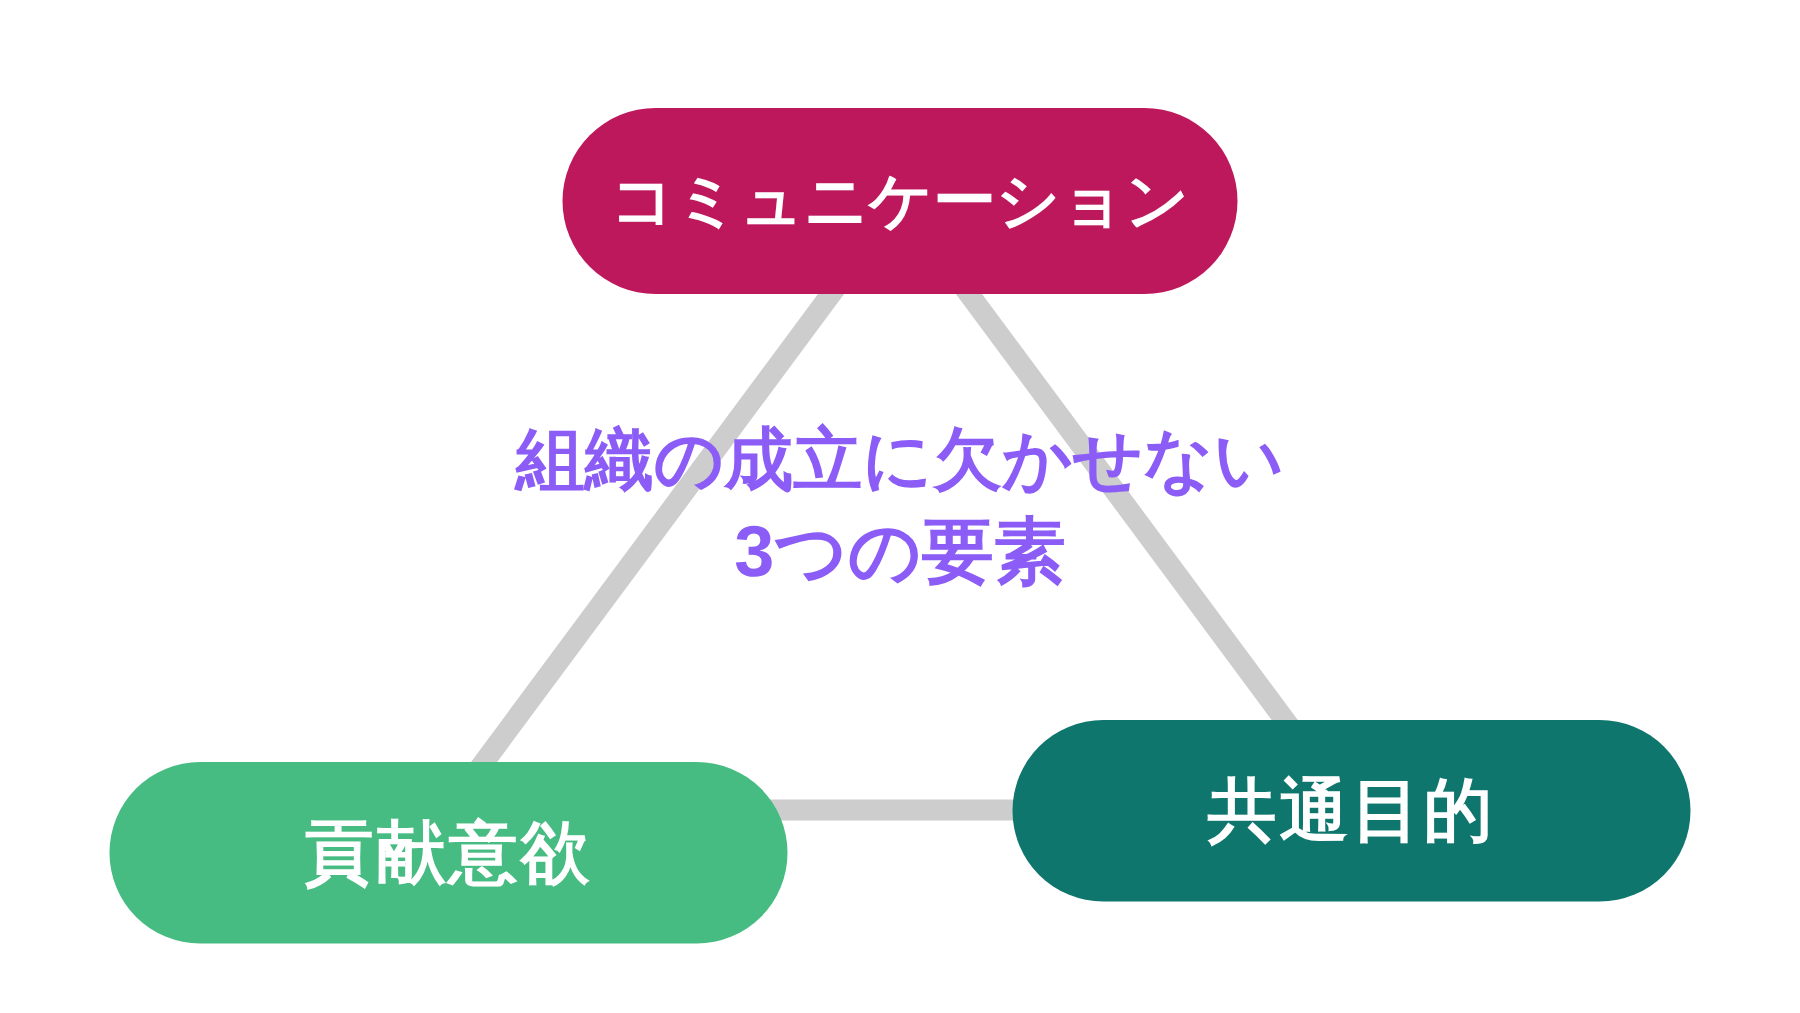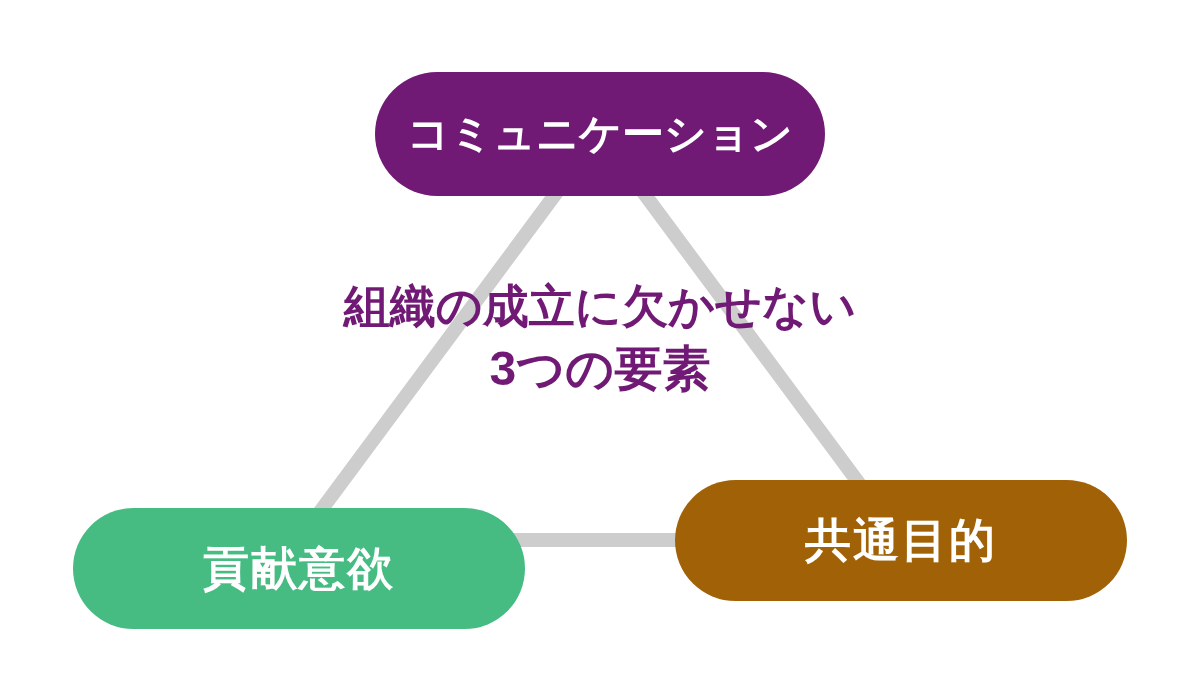--- a/index.html
+++ b/index.html
@@ -73,30 +73,30 @@
 </style>
 </head>
 <body>
 
 <div class="canvas">
 
   <svg class="connectors" viewBox="0 0 1200 675" xmlns="http://www.w3.org/2000/svg">
     <polygon points="600,134 299,540 901,540" fill="none" stroke-width="14" stroke="#cdcdcd"></polygon>
   </svg>
 
-  <div class="pill pill-top" style="background-color: #701a75;">
+  <div class="pill pill-top" style="background-color: #be185d;">
     <span>コミュニケーション</span>
   </div>
 
-  <div class="center-title" style="color: #701a75;">
+  <div class="center-title" style="color: #8b5cf6;">
     <div class="line1">組織の成立に欠かせない</div>
     <div class="line2">3つの要素</div>
   </div>
 
   <div class="pill pill-bottom-left" style="background-color: rgb(70, 188, 131); margin-top: 28px;">
     <span>貢献意欲</span>
   </div>
 
-  <div class="pill pill-bottom-right" style="background-color: #a16207;">
+  <div class="pill pill-bottom-right" style="background-color: #0f766e;">
     <span>共通目的</span>
   </div>
 
 </div>
 
 </body></html>

